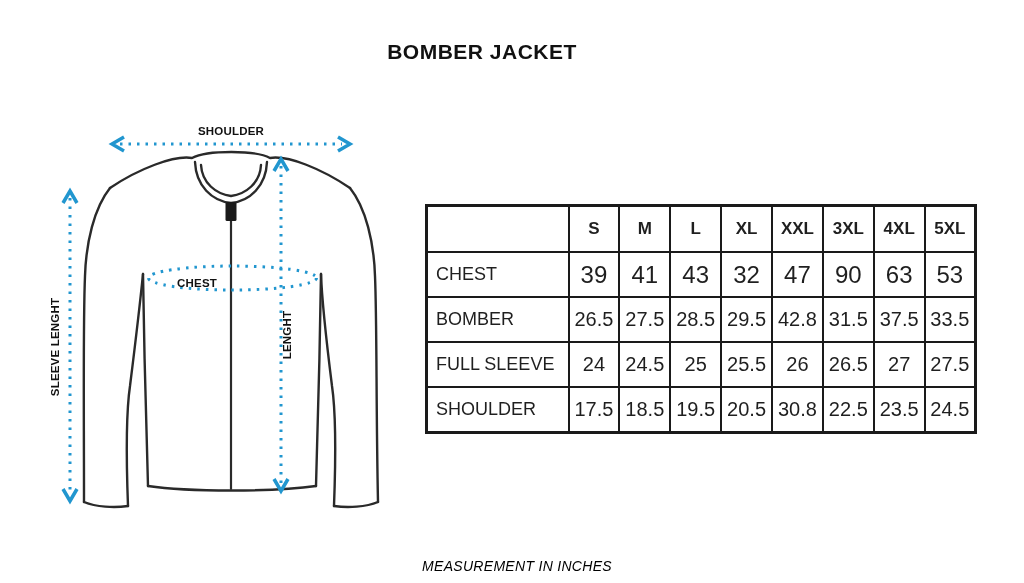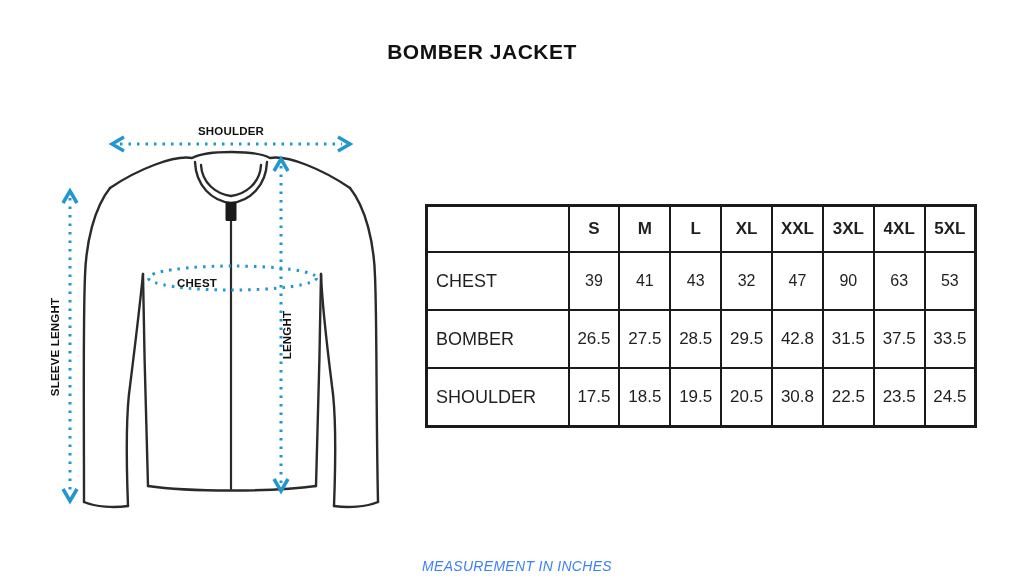--- a/index.html
+++ b/index.html
@@ -18,26 +18,26 @@
     border:3px solid #1a1a1a;color:#1f1f1f;
   }
   table.size-table th,table.size-table td{
     border:2px solid #1a1a1a;text-align:center;vertical-align:middle;
     padding:0;overflow:hidden;white-space:nowrap;
   }
   table.size-table thead th{font-size:17px;font-weight:bold;height:44px;}
   table.size-table td.row-label{
     text-align:left;padding-left:8px;font-size:18px;font-weight:400;
   }
-  table.size-table td.val{font-size:17px;font-weight:400;}
-  table.size-table tr.row-chest td.val{font-size:16px;}
+  table.size-table td.val{font-size:20px;font-weight:400;}
+  table.size-table tr.row-chest td.val{font-size:24px;}
   table.size-table tbody tr{height:45px;}
   .footer-note{
     position:absolute;top:558px;left:517px;transform:translateX(-50%);
-    font-size:14px;font-style:italic;color:#3b82f6;letter-spacing:.3px;white-space:nowrap;
+    font-size:14px;font-style:italic;color:#000000;letter-spacing:.3px;white-space:nowrap;
   }
   .svg-label{font-family:"Liberation Sans",sans-serif;font-weight:bold;font-size:11.5px;fill:#111;letter-spacing:.2px;}
 </style>
 </head>
 <body>
 
 <div class="page-title">BOMBER JACKET</div>
 
 <div class="diagram-wrap">
   <svg width="352" height="424" viewBox="0 0 352 424">
@@ -133,20 +133,31 @@
         <td class="val">26.5</td>
         <td class="val">27.5</td>
         <td class="val">28.5</td>
         <td class="val">29.5</td>
         <td class="val">42.8</td>
         <td class="val">31.5</td>
         <td class="val">37.5</td>
         <td class="val">33.5</td>
       </tr>
       <tr>
+        <td class="row-label">FULL SLEEVE</td>
+        <td class="val">24</td>
+        <td class="val">24.5</td>
+        <td class="val">25</td>
+        <td class="val">25.5</td>
+        <td class="val">26</td>
+        <td class="val">26.5</td>
+        <td class="val">27</td>
+        <td class="val">27.5</td>
+      </tr>
+      <tr>
         <td class="row-label">SHOULDER</td>
         <td class="val">17.5</td>
         <td class="val">18.5</td>
         <td class="val">19.5</td>
         <td class="val">20.5</td>
         <td class="val">30.8</td>
         <td class="val">22.5</td>
         <td class="val">23.5</td>
         <td class="val">24.5</td>
       </tr>

